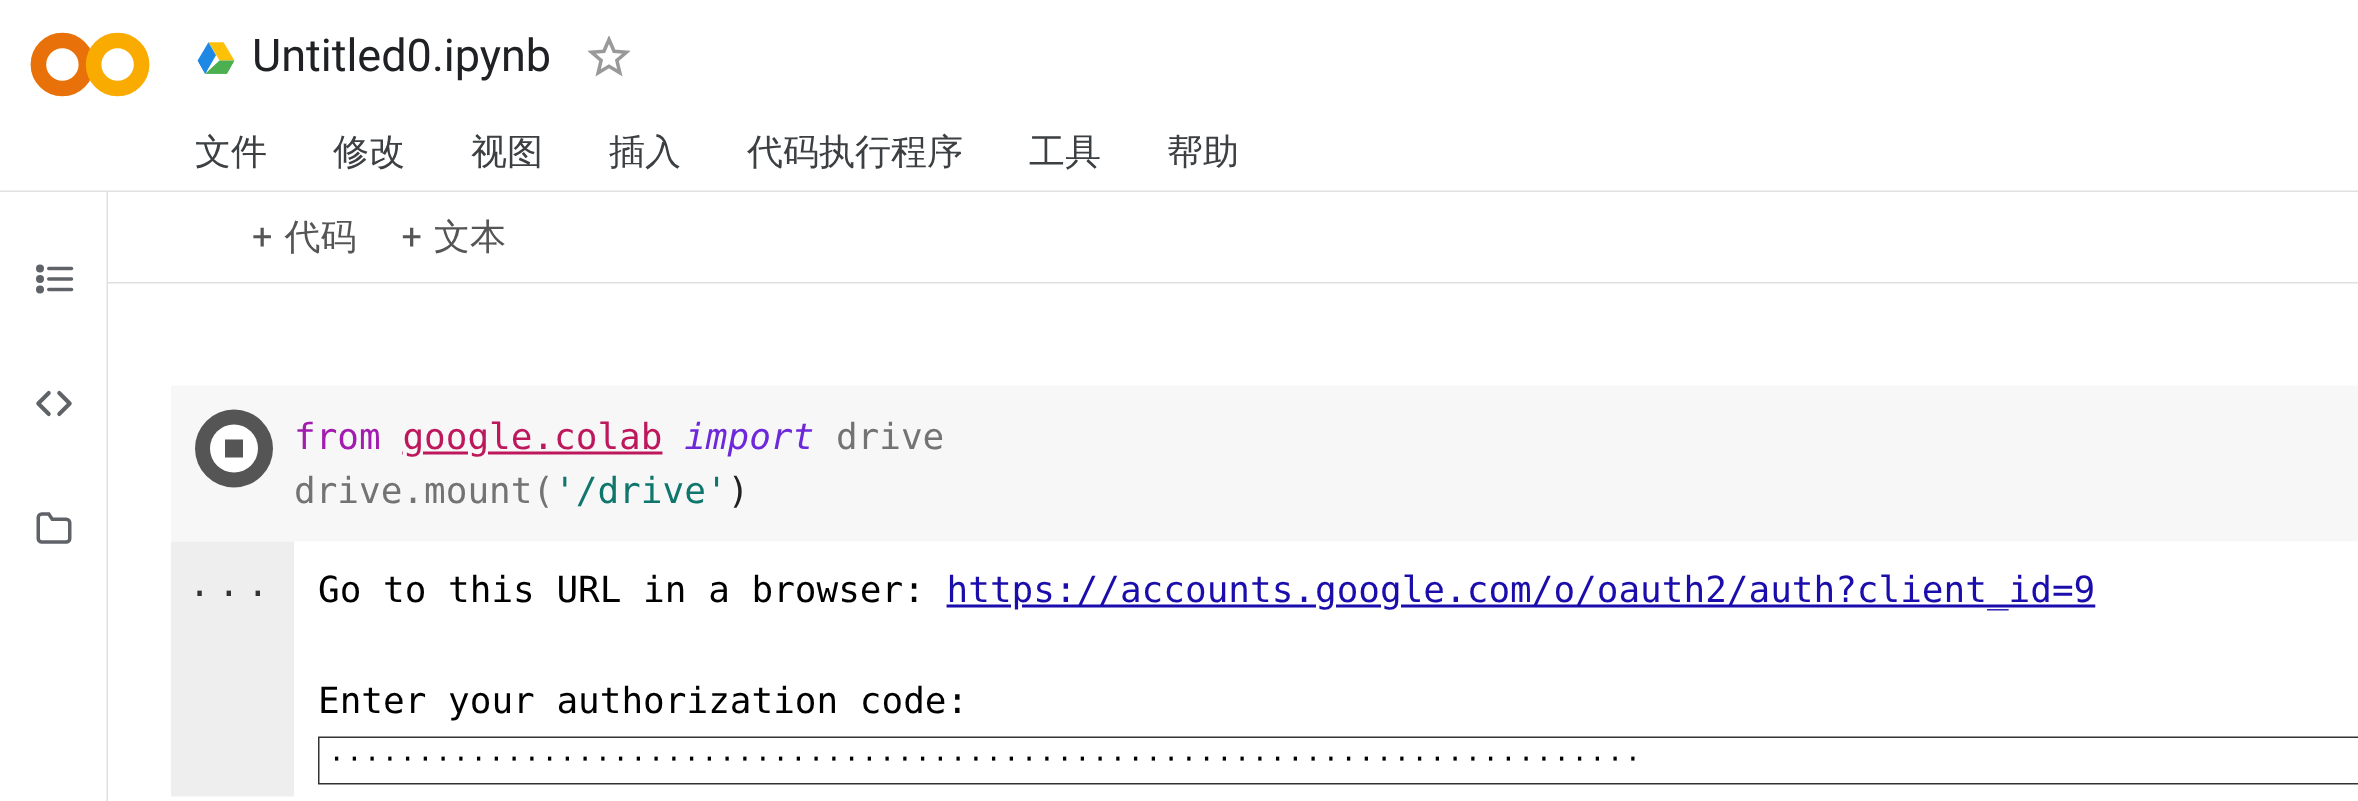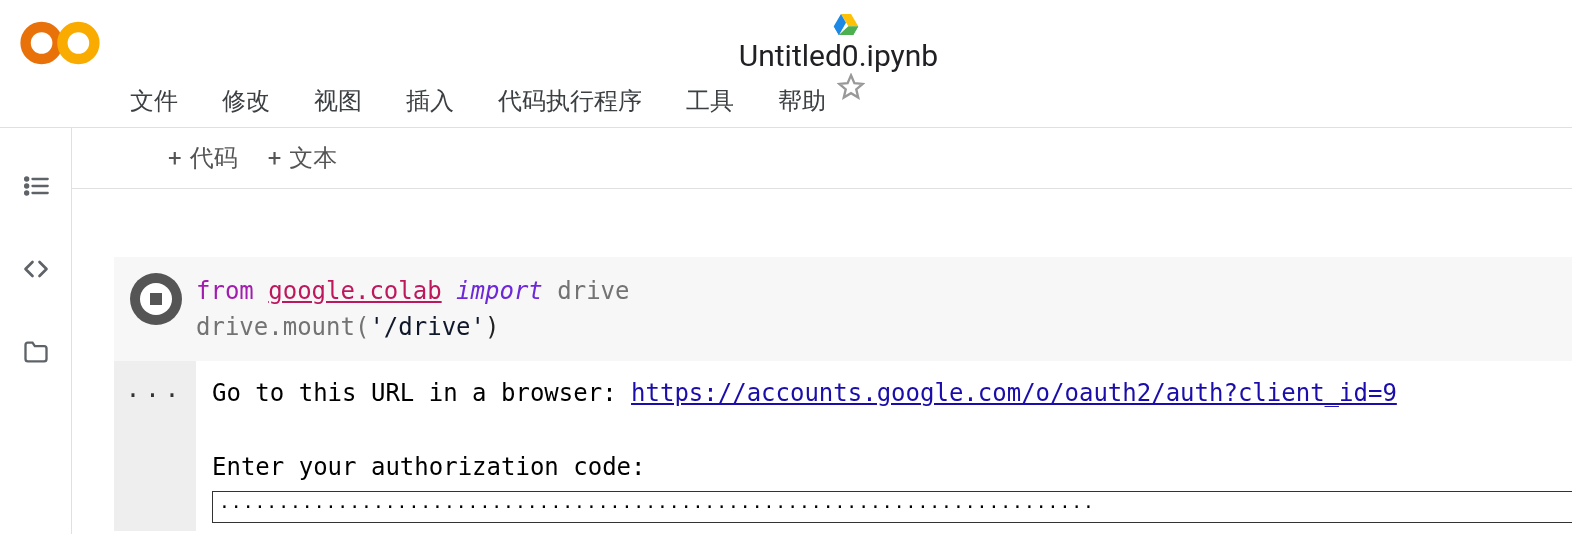--- a/index.html
+++ b/index.html
@@ -22,21 +22,20 @@
       height: 70px;
       margin-right: 30px;
       margin-top: 5px;
       flex-shrink: 0;
     }
     .header-right { flex: 1; }
     .title-row {
       display: flex;
       align-items: center;
       height: 55px;
-      flex-direction: column;
     }
     .drive-icon {
       width: 28px;
       height: 28px;
       margin-right: 10px;
     }
     .notebook-title {
       font-size: 30px;
       font-weight: 400;
       color: #202124;
@@ -140,21 +139,21 @@
       font-size: 24px;
       padding: 16px 0;
       line-height: 1.5;
       white-space: pre;
       overflow: hidden;
     }
     .kw-from { color: #a21caf; }
     .kw-mod { color: #be185d; text-decoration: underline; }
     .kw-import { color: #6d28d9; font-style: italic; }
     .kw-name { color: #737373; }
-    .kw-str { color: #0f172a; }
+    .kw-str { color: #0f766e; }
     .kw-paren { color: #222; }
     .output {
       margin-left: 42px;
       display: flex;
     }
     .output-gutter {
       width: 82px;
       background: #eee;
       font-family: monospace;
       font-size: 24px;

